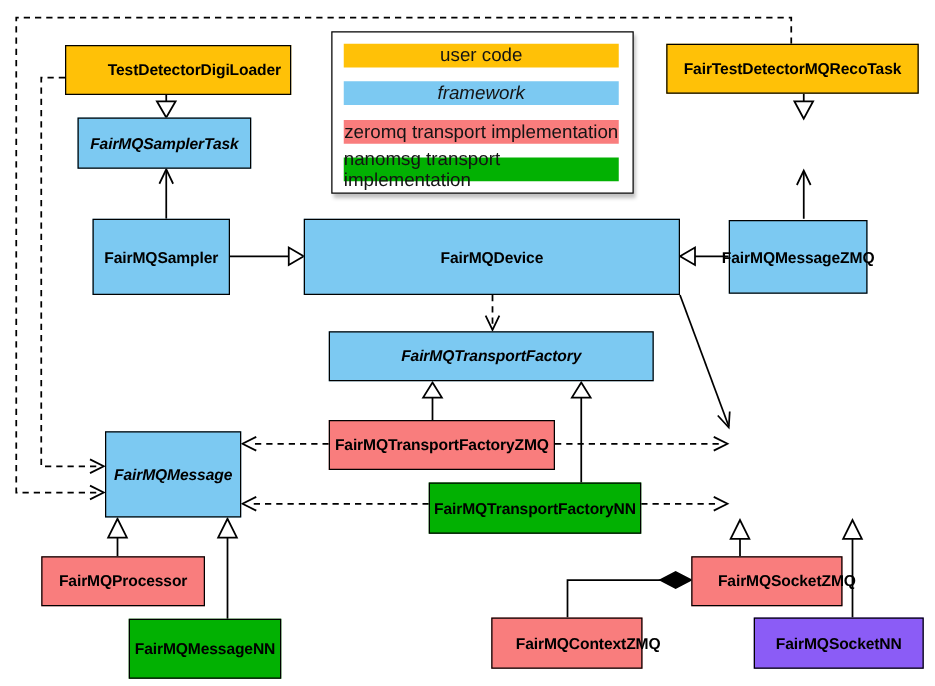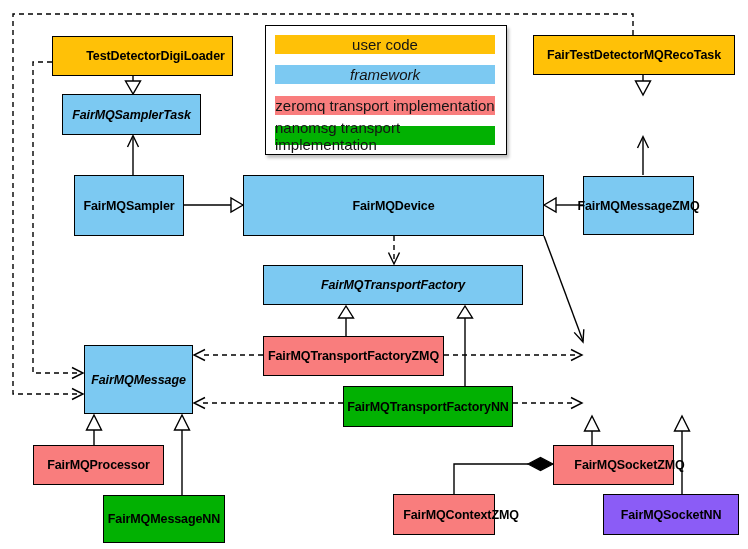--- a/index.html
+++ b/index.html
@@ -162,19 +162,19 @@
 
   <div class="box" style="left: 343px; top: 386px; width: 170px; height: 41px; background-color: rgb(2, 177, 2);">FairMQTransportFactoryNN</div>
 
   <div class="box abstract" style="left: 84px; top: 345px; width: 109px; height: 69px; background-color: rgb(124, 201, 242);">FairMQMessage</div>
 
 
   <div class="box" style="left: 33px; top: 445px; width: 131px; height: 40px; background-color: rgb(249, 125, 125);">FairMQProcessor</div>
 
   <div class="box" style="left: 103px; top: 495px; width: 122px; height: 48px; background-color: rgb(2, 177, 2);">FairMQMessageNN</div>
 
-  <div class="box" style="left: 393px; top: 494px; width: 102px; height: 41px; background-color: rgb(249, 125, 125); padding-left: 34px;">FairMQContextZMQ</div>
+  <div class="box" style="left: 393px; top: 494px; width: 121px; height: 41px; background-color: rgb(249, 125, 125); padding-left: 34px;">FairMQContextZMQ</div>
 
   <div class="box" style="left: 553px; top: 445px; width: 121px; height: 40px; background-color: rgb(249, 125, 125); padding-left: 32px;">FairMQSocketZMQ</div>
 
   <div class="box" style="left: 603px; top: 494px; width: 136px; height: 41px; background-color: #8b5cf6;">FairMQSocketNN</div>
 
 </div>
 
 </body></html>

